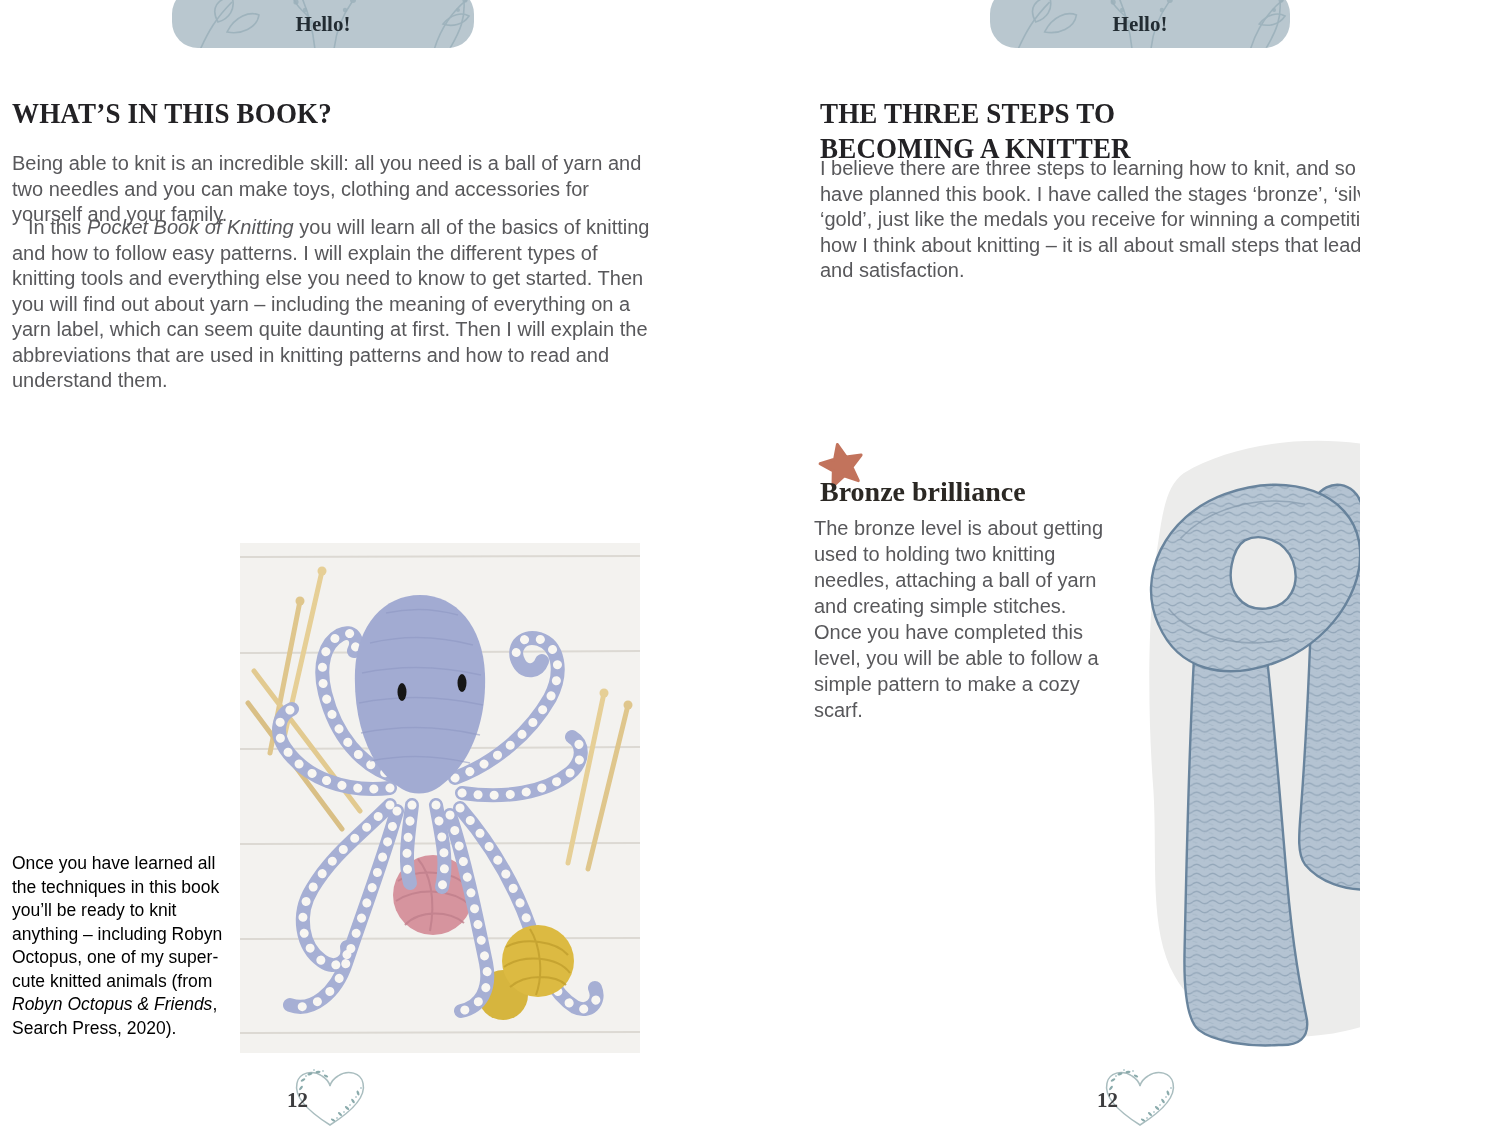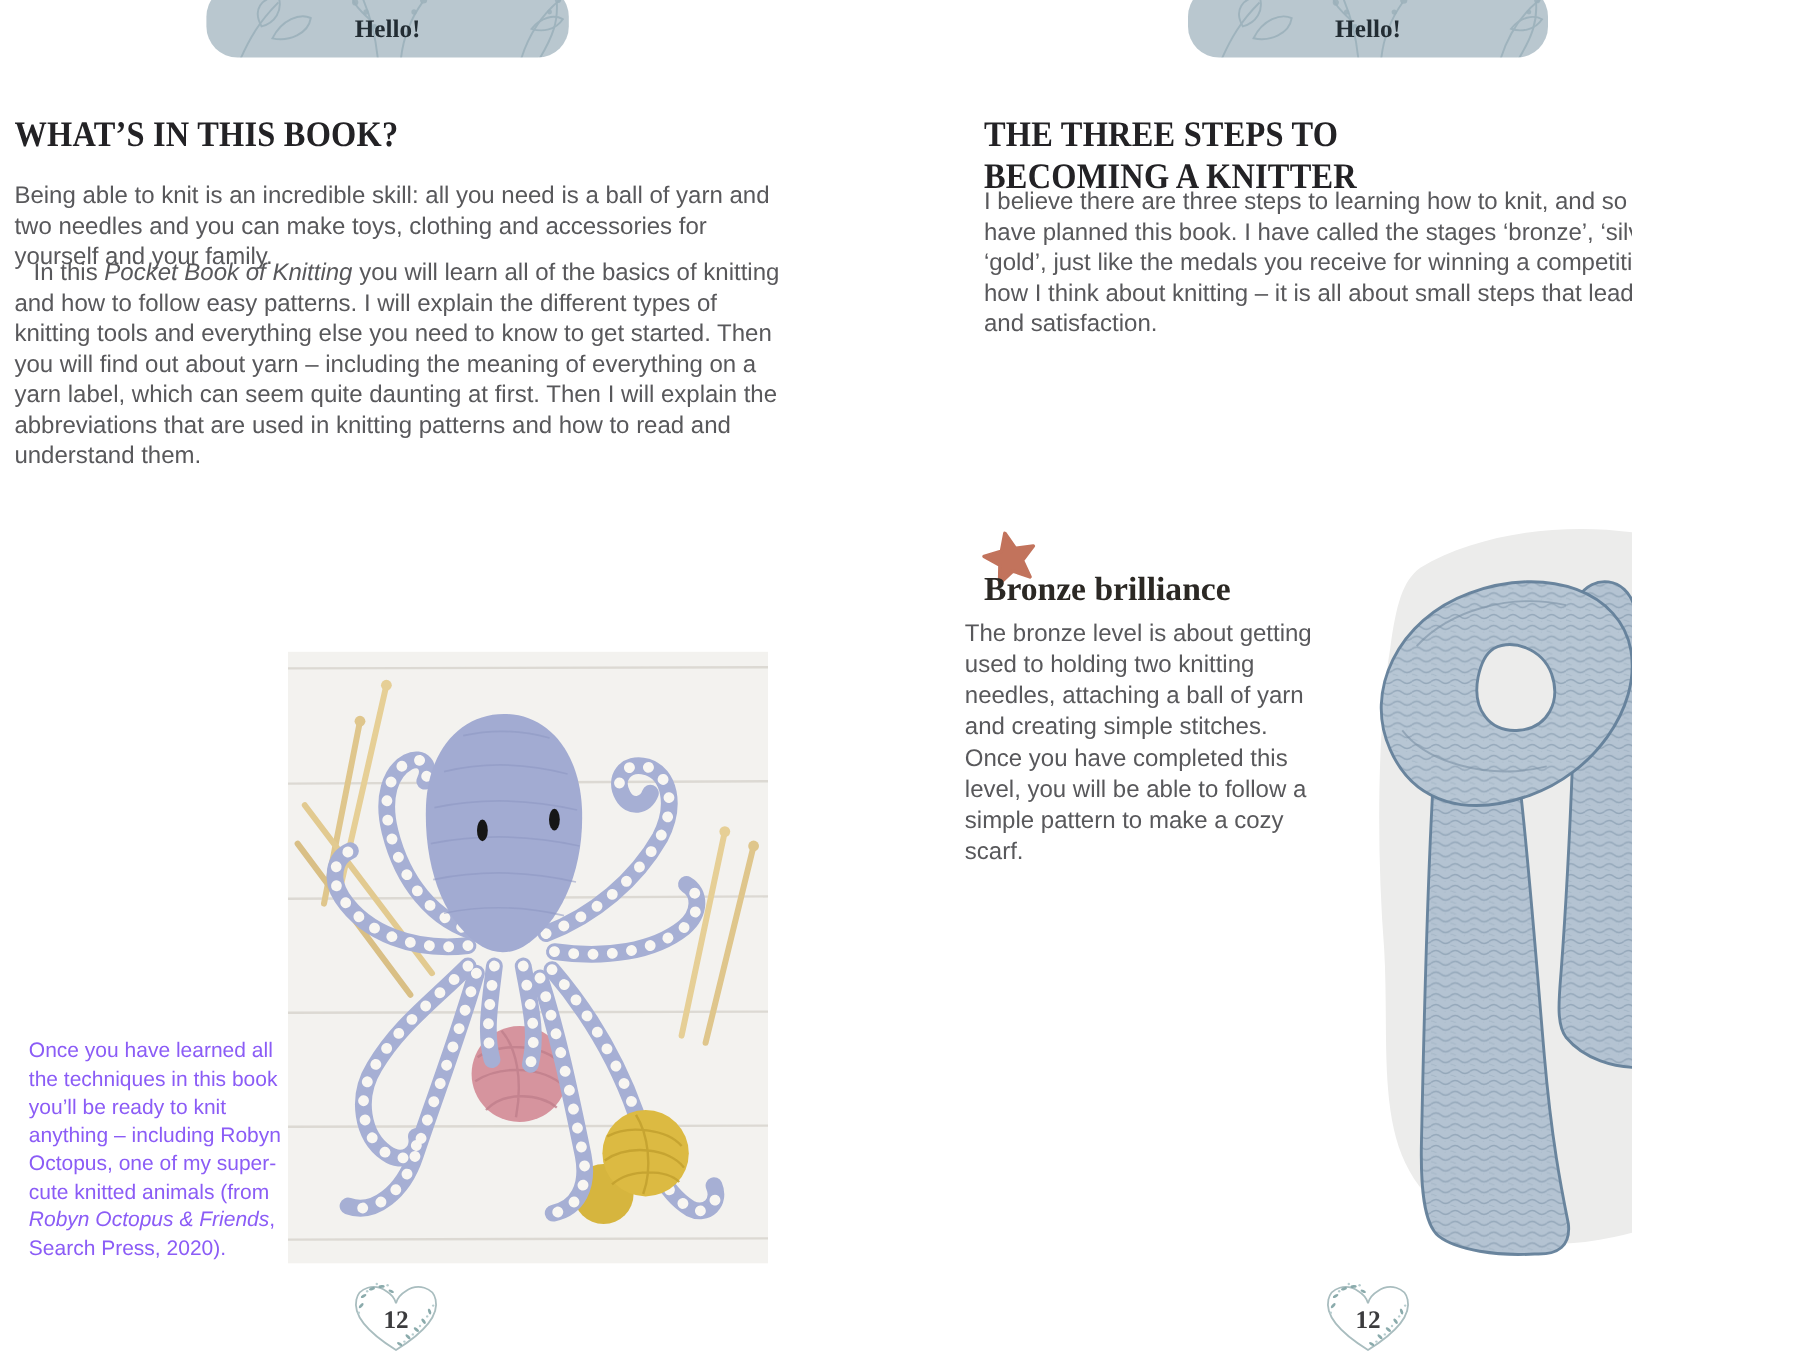--- a/index.html
+++ b/index.html
@@ -19,29 +19,29 @@
   .h-main{position:absolute;margin:0;font-family:"Liberation Serif","DejaVu Serif",serif;
     font-weight:700;color:#232225;font-size:30px;line-height:35px;letter-spacing:.2px;
     transform:scaleX(.9);transform-origin:left top;white-space:nowrap;}
   .h-sub{position:absolute;margin:0;font-family:"Liberation Serif","DejaVu Serif",serif;
     font-weight:700;color:#2b2824;font-size:28px;line-height:32px;}
 
   
   .body-txt{position:absolute;margin:0;color:#58585b;font-size:20px;line-height:25.5px;}
   .indent{text-indent:16px;}
   .it{font-style:italic;text-align:center;}
-  .caption{position:absolute;margin:12px;color:#8b5cf6;font-size:17.5px;line-height:23.5px;}
+  .caption{position:absolute;margin:0;color:#000000;font-size:17.5px;line-height:23.5px;}
 
   
   figure{margin:0;padding:0;position:absolute;}
 
   
   .heart{position:absolute;width:86px;height:70px;}
   .heart svg{position:absolute;inset:0;}
-  .heart .num{position:absolute;left:0;right:0;top:24px;text-align:center;
+  .heart .num{position:absolute;left:0;right:0;top:24px;
     font-family:"Liberation Serif","DejaVu Serif",serif;font-weight:700;font-size:21px;color:#3c3c3e;}
 </style>
 </head>
 <body>
 
 <div class="spread">
 
   <section class="page page-left">
 
     <div class="tab" style="left:172px;width:302px;">
@@ -219,21 +219,21 @@
       </h1>
 
     <p class="body-txt" style="left:70px;top:156px;width:652px;">I believe there are three steps to learning how to knit, and so this is how I have planned this book. I have called the stages ‘bronze’, ‘silver’ and ‘gold’, just like the medals you receive for winning a competition. This is how I think about knitting – it is all about small steps that lead to success and satisfaction.</p>
 
     <svg style="position:absolute;left:68px;top:440px;" width="46" height="50" viewBox="0 0 46 50">
       <polygon points="19.4,4.5 28.1,16.9 43.1,15 34,27.1 40.3,40.7 26.1,35.8 15,46.1 15.3,31 2.1,23.7 16.6,19.3" fill="#c2735c" stroke="#c2735c" stroke-width="3" stroke-linejoin="round"></polygon>
     </svg>
 
     <h2 class="h-sub" style="left:70px;top:476px;">Bronze brilliance</h2>
 
-    <p class="body-txt" style="left:54px;top:515px;width:300px;line-height:26px;">The bronze level is about getting used to holding two knitting needles, attaching a ball of yarn and creating simple stitches. Once you have completed this level, you will be able to follow a simple pattern to make a cozy scarf.</p>
+    <p class="body-txt" style="left:64px;top:515px;width:300px;line-height:26px;">The bronze level is about getting used to holding two knitting needles, attaching a ball of yarn and creating simple stitches. Once you have completed this level, you will be able to follow a simple pattern to make a cozy scarf.</p>
 
     <figure style="left:378px;top:428px;width:372px;height:627px;">
       <svg viewBox="0 0 370 625" width="372" height="627">
         <defs>
           <pattern id="knit" width="16" height="9" patternUnits="userSpaceOnUse">
             <path d="M0 4.5 Q4 1.2 8 4.5 T16 4.5" stroke="#6f889e" stroke-width="1.3" fill="none" opacity=".5"></path>
             <path d="M-4 8.8 Q0 6 4 8.8 T12 8.8" stroke="#8aa0b2" stroke-width="1" fill="none" opacity=".35"></path>
           </pattern>
         </defs>
         <path d="M55 45 C120 6 230 2 300 35 C348 56 352 112 340 172 C354 262 348 362 338 452 C332 532 292 586 216 601 C150 616 76 601 46 546 C20 500 29 432 25 362 C18 272 20 172 30 112 C35 76 40 56 55 45 Z" fill="#ececeb"></path>

